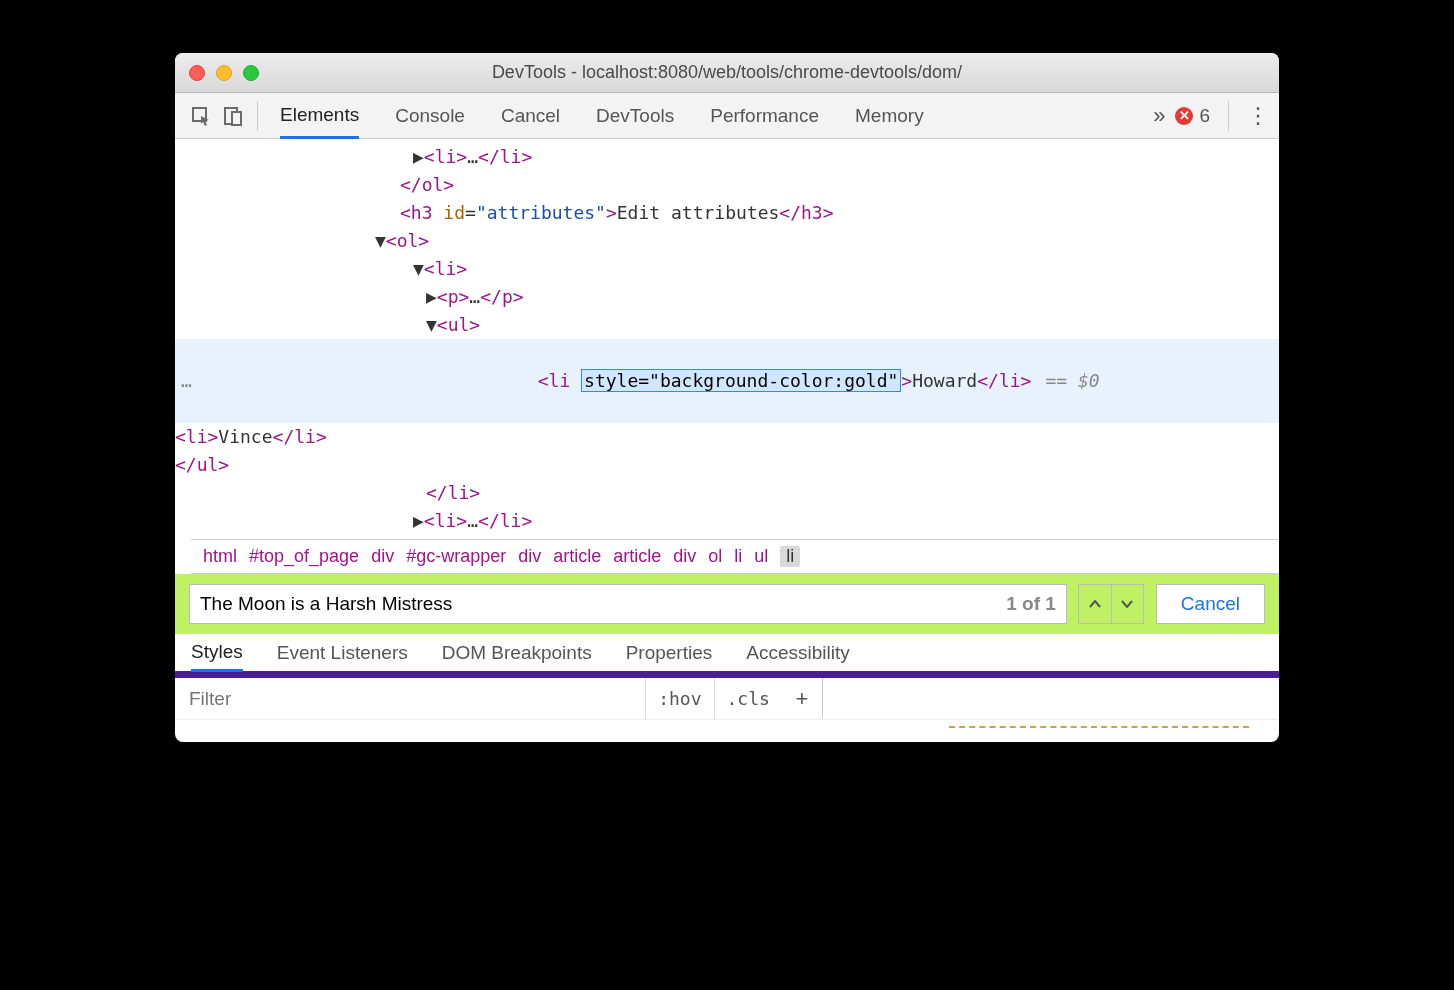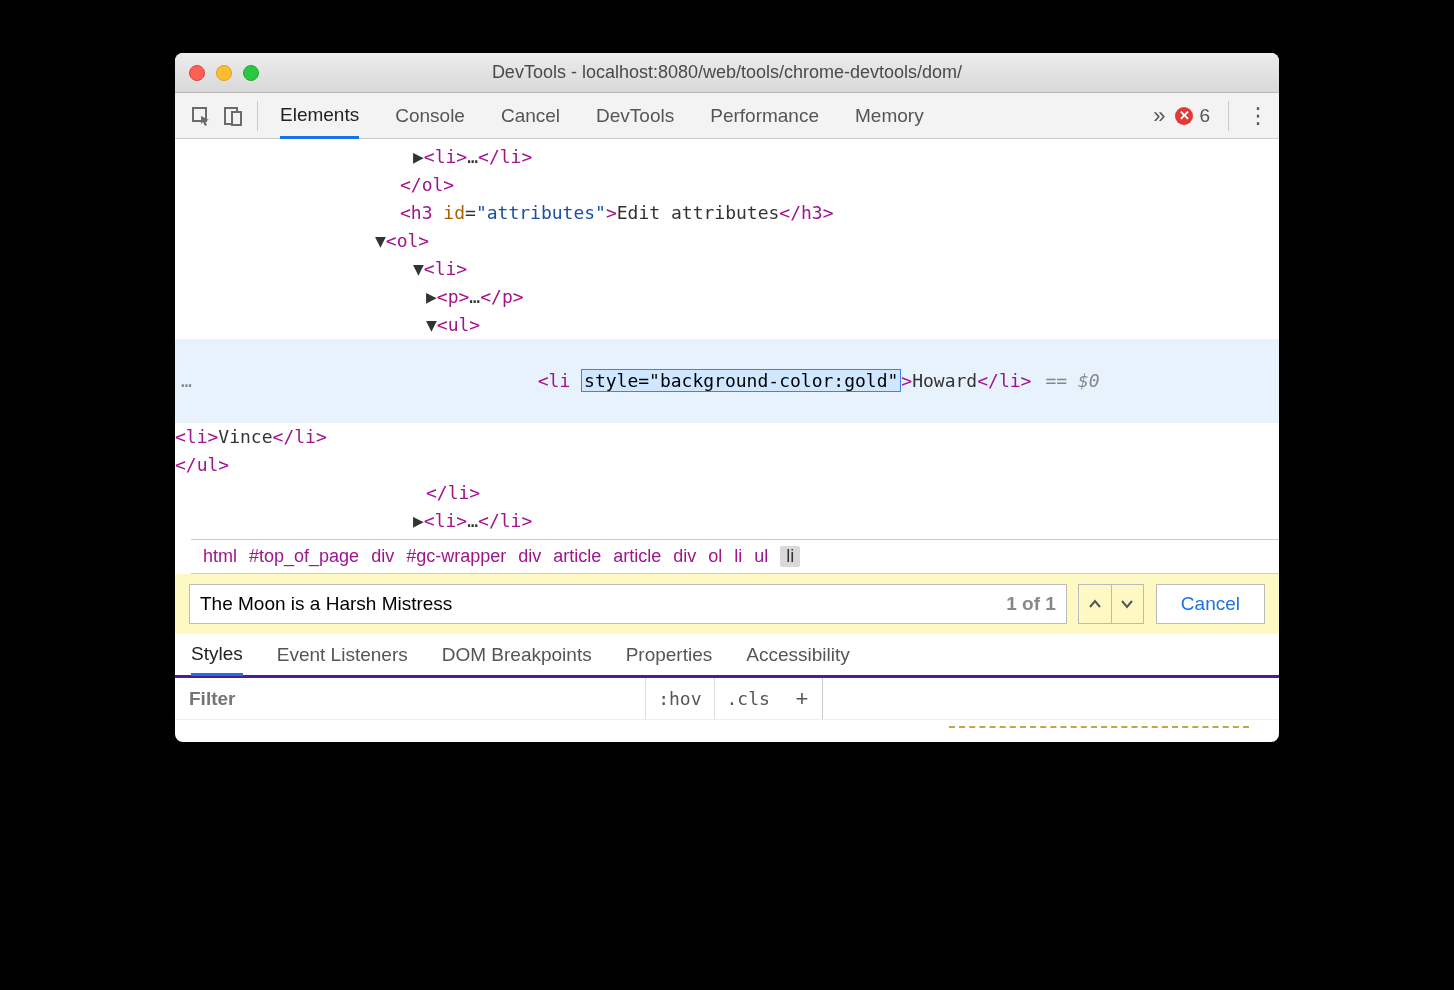--- a/index.html
+++ b/index.html
@@ -74,47 +74,47 @@
   .attredit { background:#cfe8ff; border:1px solid #3b82f6; padding:0 2px; }
   .crumbs {
     border-top:1px solid #ccc; border-bottom:1px solid #ccc;
     padding: 6px 12px; font-size:18px; display:flex; gap:12px;
     color:#a0148c; background:#fff;margin-left:16px;
   }
   .crumbs span.sel { background:#d9d9d9; color:#333; padding:0 6px; border-radius:2px; }
   .crumbs span { cursor:pointer; }
   .searchbar {
     display:flex; align-items:flex-start; gap:12px;
-    padding:10px 14px; font-size:19px; background:#fef9c3;
+    padding:10px 14px; font-size:19px; background:#bef264;
   }
   .searchinput {
     flex:1; display:flex; align-items:center; border:1px solid #bbb;
     background:#fff; height:40px; padding:0 10px;
   }
   .searchinput input { border:none; flex:1; font-size:19px; outline:none; }
   .matchcount { color:#888; margin-left:8px;font-weight:bold; }
   .stepper { display:flex; border:1px solid #bbb; height:40px; margin-left:-1px; }
   .stepbtn { width:32px; display:flex; align-items:center; justify-content:center; cursor:pointer; color:#555; border-left:1px solid #bbb;}
   .stepbtn:first-child{border-left:none;}
   .cancelbtn {
     border:1px solid #bbb; background:#fff; height:40px; padding:0 24px;
     color:#1a73e8; font-size:19px; cursor:pointer; border-radius:0;
   }
   .subtabs {
     display:flex; gap:34px; padding-left:16px; font-size:19px;
-    border-bottom:3px solid #4c1d95; height:44px; align-items:center; color:#555;
+    border-bottom:7px solid #4c1d95; height:44px; align-items:center; color:#555;
   }
   .subtabs .stab { cursor:pointer; height:100%; display:flex; align-items:center;}
   .subtabs .stab.active { color:#222; border-bottom:3px solid #1a73e8; margin-bottom:-1px;}
   .filterrow {
     display:flex; align-items:center; height:42px; font-size:18px; color:#888;
     border-bottom: 1px solid #eee;
   }
   .filterrow .filtin { flex:1; padding-left:14px; }
-  .filterrow .filtin input { border:none; font-size:19px; outline:none; color:#888; width:200px;font-weight:bold;}
+  .filterrow .filtin input { border:none; font-size:19px; outline:none; color:#888; width:200px;}
   .filterrow .frlbl { font-family:Menlo,monospace; padding:0 12px; border-left:1px solid #ddd; height:100%; display:flex; align-items:center; cursor:pointer; color:#555;}
   .filterrow .plus { width:40px; text-align:center; font-size:22px; cursor:pointer; color:#555;}
   .filterrow .vsplit { width:1px; background:#ccc; height:100%; }
   .bottombox { height: 22px; display:flex; justify-content:flex-end; padding-right:30px; }
   .dashn { width:300px; border-top:2px dashed #c9a24a; margin-top:6px;}
   svg { display:block; }
 </style>
 </head>
 <body>
 

